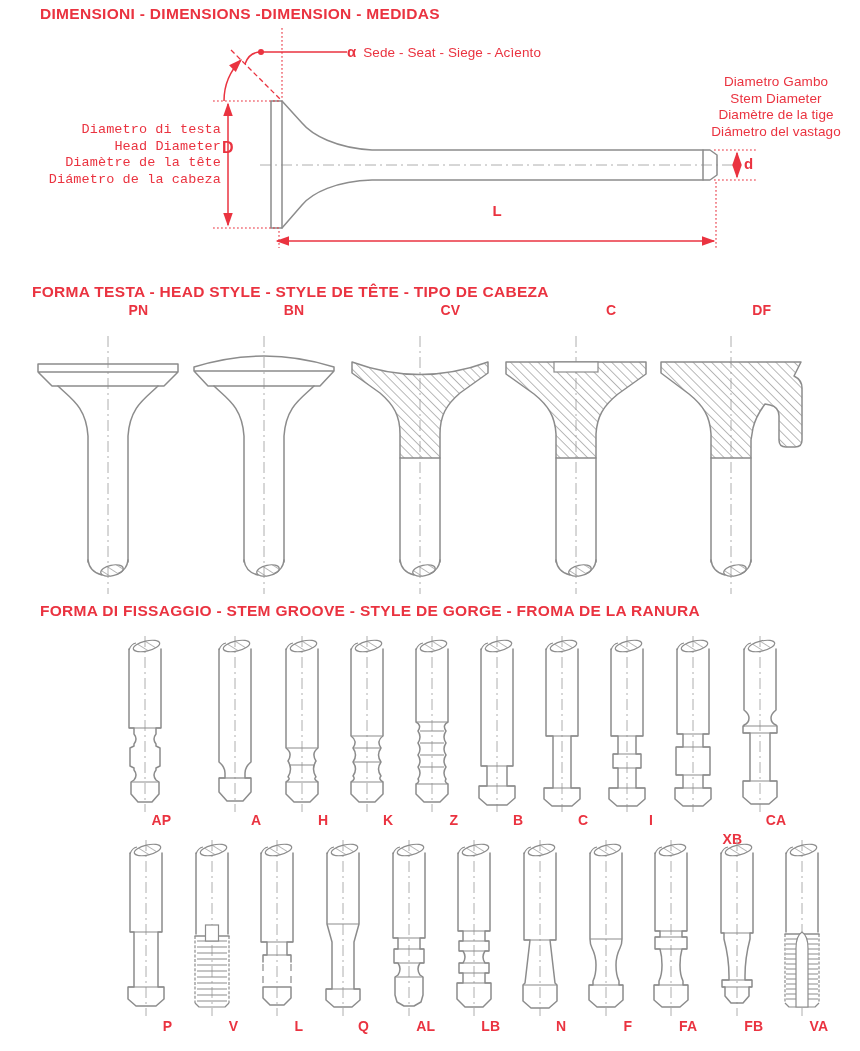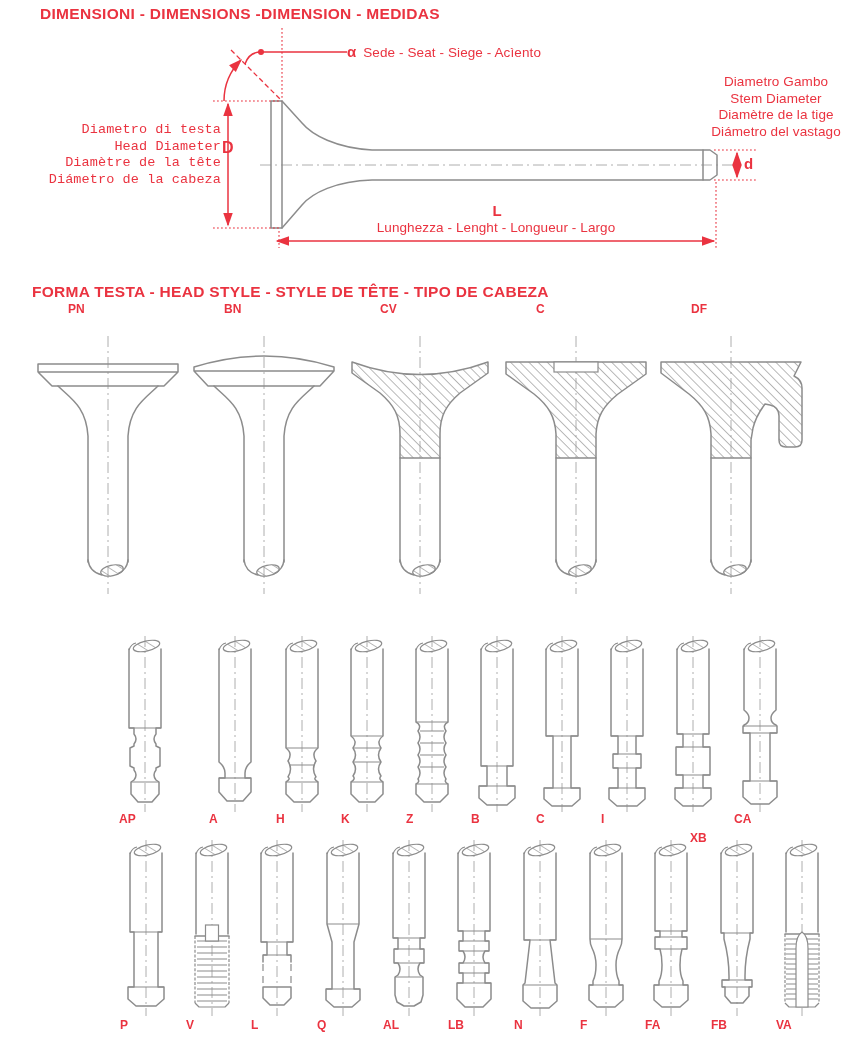--- a/index.html
+++ b/index.html
@@ -2,21 +2,21 @@
 <html><head>
 <meta charset="utf-8">
 <style>
   html,body{margin:0;padding:0;background:#fff;}
   #page{position:relative;width:860px;height:1051px;background:#fff;overflow:hidden;
         font-family:"Liberation Sans",sans-serif;}
   .red-t{color:#ea3340;}
   .sec-title{position:absolute;font-size:15.5px;font-weight:bold;letter-spacing:.3px;color:#ea3340;white-space:nowrap;}
   .dimtext{position:absolute;font-size:13.5px;font-weight:500;color:#ea3340;line-height:16.5px;letter-spacing:.1px;}
   .sym{position:absolute;font-weight:bold;color:#ea3340;}
-  .figlabel{position:absolute;font-size:12px;font-weight:bold;color:#ea3340;text-align:left;white-space:nowrap;}
+  .figlabel{position:absolute;font-size:14px;font-weight:bold;color:#ea3340;text-align:right;white-space:nowrap;}
   .figsvg{position:absolute;}
   .sline{stroke:#8c8c8c;stroke-width:1.5;fill:none;stroke-linejoin:round;stroke-linecap:round;}
   .sline2{stroke:#8c8c8c;stroke-width:1.2;fill:none;stroke-linejoin:round;}
   .sfill{fill:url(#hatch);stroke:#8c8c8c;stroke-width:1.5;stroke-linejoin:round;}
   .sfill2{fill:url(#hatch);stroke:#8c8c8c;stroke-width:1.2;}
   .swhite{fill:#fff;stroke:#8c8c8c;stroke-width:1.2;}
   .cl{stroke:#aeaeae;stroke-width:1;fill:none;stroke-dasharray:11 4 2 4;}
   .rl{stroke:#ea3340;fill:none;stroke-width:1.5;}
   .rdot{stroke:#ea3340;fill:none;stroke-width:1.1;stroke-dasharray:1.8 2.2;}
   .rdash{stroke:#ea3340;fill:none;stroke-width:1.3;stroke-dasharray:5 3;}
@@ -93,21 +93,20 @@
 
 <div class="dimtext" style="left:687px;top:74px;width:178px;text-align:center;">
   <div>Diametro Gambo</div>
   <div>Stem Diameter</div>
   <div>Diamètre de la tige</div>
   <div>Diámetro del vastago</div>
 </div>
 <div class="sym" style="left:744px;top:155px;font-size:15px;">d</div>
 
 <div class="sym" style="left:485px;top:202px;width:24px;text-align:center;font-size:15px;">L</div>
-<div class="dimtext" style="left:320px;top:220px;width:352px;text-align:center;">Lunghezza - Lenght - Longueur - Largo</div>
 
 <div class="sec-title" style="left:32px;top:283px;">FORMA TESTA - HEAD STYLE - STYLE DE TÊTE - TIPO DE CABEZA</div>
 
 <div class="figlabel" style="left:68px;top:302px;width:80px;">PN</div>
 <div class="figlabel" style="left:224px;top:302px;width:80px;">BN</div>
 <div class="figlabel" style="left:380px;top:302px;width:80px;">CV</div>
 <div class="figlabel" style="left:536px;top:302px;width:80px;">C</div>
 <div class="figlabel" style="left:691px;top:302px;width:80px;">DF</div>
 
 <svg class="figsvg" style="left:28px;top:330px;" width="160" height="270" viewBox="0 0 160 270">
@@ -139,20 +138,21 @@
   <use href="#g-foot"></use>
 </svg>
 
 <svg class="figsvg" style="left:651px;top:330px;" width="160" height="270" viewBox="0 0 160 270">
   <use href="#g-cl270"></use>
   <path d="M10,32 H150 L143,46 Q151,50 151,58 L151,110 Q151,117 144,117 L135,117 Q128,117 128,110 L128,86 Q128,77 119,75 L114,74 Q105,86 102,98 L100,110 L100,128 L60,128 L60,104 C59,87 53,76 38,64 L10,43 Z" class="sfill"></path>
   <path d="M60,128 V232 M100,128 V232" class="sline"></path>
   <use href="#g-foot"></use>
 </svg>
 
+<div class="sec-title" style="left:40px;top:602px;">FORMA DI FISSAGGIO - STEM GROOVE - STYLE DE GORGE - FROMA DE LA RANURA</div>
 
 <svg class="figsvg" style="left:113px;top:636px;" width="64" height="176" viewBox="0 0 64 176">
   <use href="#g-cl176"></use>
       <use href="#g-stip"></use>
   <path d="M16,13 V92 L21,92 V98 Q25,103 21,108 V110 L17,112 V130 L21,132 V134 Q25,139 21,144 L18,146 V158 L25,166 H39 L46,158 V146 L43,144 Q39,139 43,134 V132 L47,130 V112 L43,110 V108 Q39,103 43,98 V92 L48,92 V13" class="sline"></path>
   <path d="M16,92 H48 M18,146 H46" class="sline2"></path>
 </svg>
 <svg class="figsvg" style="left:203px;top:636px;" width="64" height="176" viewBox="0 0 64 176">
   <use href="#g-cl176"></use>
       <use href="#g-stip"></use>

